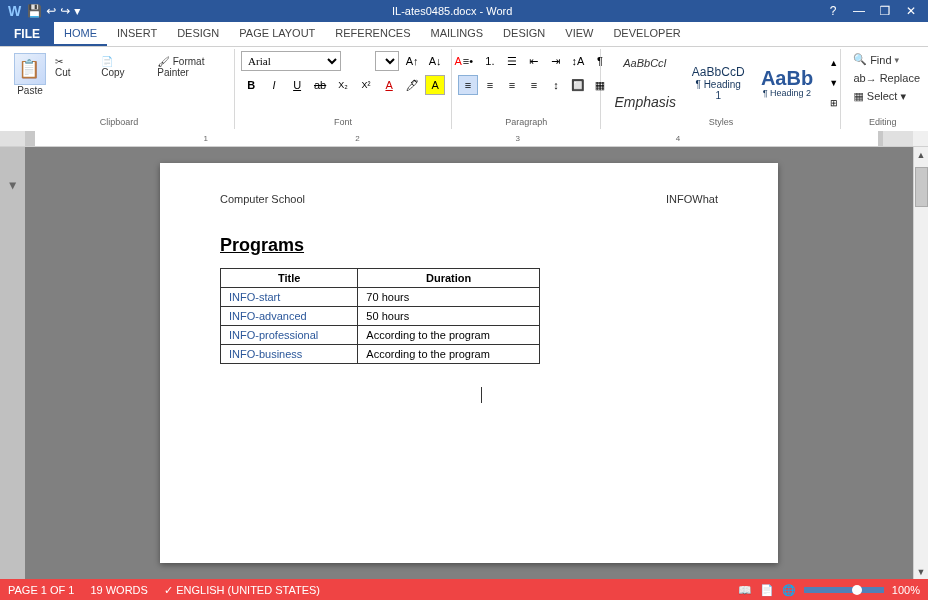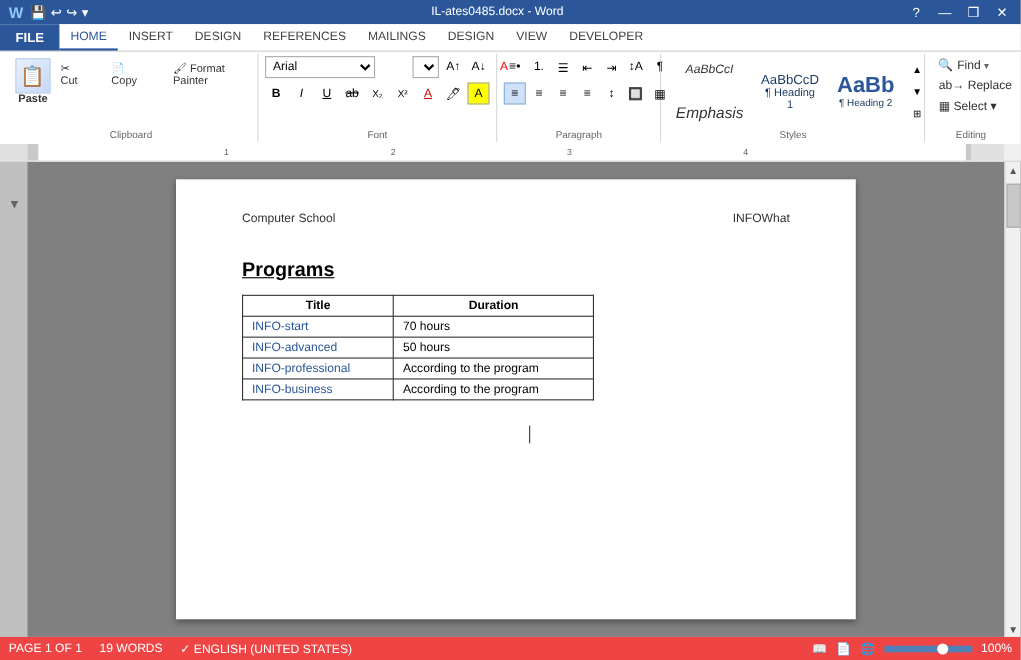--- a/index.html
+++ b/index.html
@@ -84,35 +84,36 @@
       padding: 2px 4px;
     }
     .paste-icon {
       width: 32px; height: 32px;
       background: linear-gradient(135deg, #e8f0fb 0%, #c5d8f8 100%);
       border: 1px solid #aac5e8;
       display: flex; align-items: center; justify-content: center;
       font-size: 18px;
       color: #2b579a;
     }
-    .paste-label { font-size: 10px; color: #333; font-weight: bold; }
+    .paste-label { font-size: 10px; color: #333; }
     .clipboard-side { display: flex; flex-direction: row; gap: 18px; margin-top: 4px; }
     .clipboard-btn { font-size: 14px; cursor: pointer; padding: 1px 3px; display: flex; align-items: center; gap: 2px; font-size: 10px; color: #333; }
 
     
     .font-group { min-width: 180px; }
     .font-row1 { display: flex; align-items: center; gap: 3px; margin-bottom: 2px; }
     .font-row2 { display: flex; align-items: center; gap: 3px; margin-bottom: 2px; }
     .font-select {
       border: 1px solid #ababab;
       height: 20px;
       font-size: 11px;
       padding: 0 2px;
       background: white;
       width: 100px;
+      font-family: Liberation Serif, serif;
     }
     .size-select {
       border: 1px solid #ababab;
       height: 20px;
       font-size: 11px;
       padding: 0 2px;
       background: white;
       width: 24px;
       margin-left: 31px;
     }
@@ -270,20 +271,21 @@
     <span class="title-bar-btn">❒</span>
     <span class="title-bar-btn">✕</span>
   </div>
 </div>
 
 <div class="ribbon-tabs">
   <div class="file-tab">FILE</div>
   <div class="ribbon-tab active">HOME</div>
   <div class="ribbon-tab">INSERT</div>
   <div class="ribbon-tab">DESIGN</div>
+  <div class="ribbon-tab">PAGE LAYOUT</div>
   <div class="ribbon-tab">REFERENCES</div>
   <div class="ribbon-tab">MAILINGS</div>
   <div class="ribbon-tab">DESIGN</div>
   <div class="ribbon-tab">VIEW</div>
   <div class="ribbon-tab">DEVELOPER</div>
 </div>
 
 <div class="ribbon-content">
 
   <div class="ribbon-group clipboard-group">

